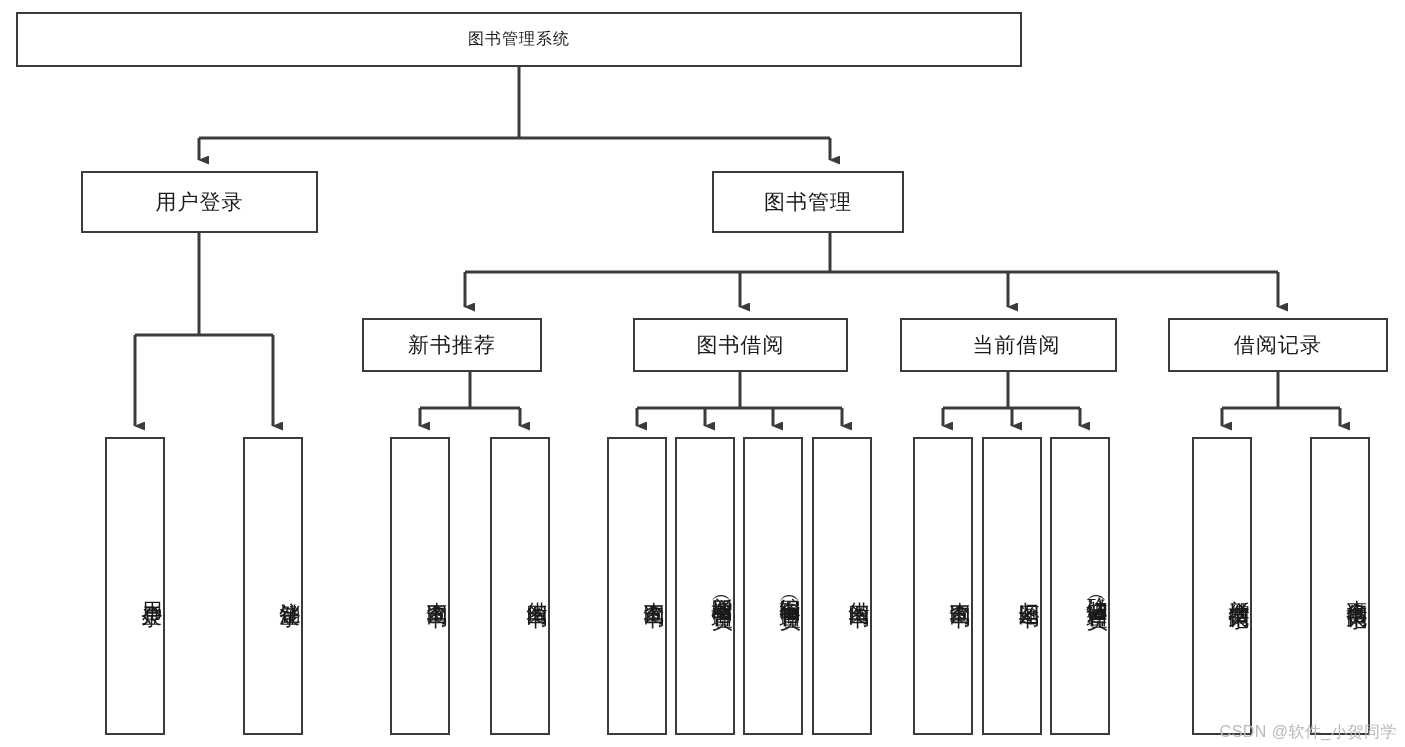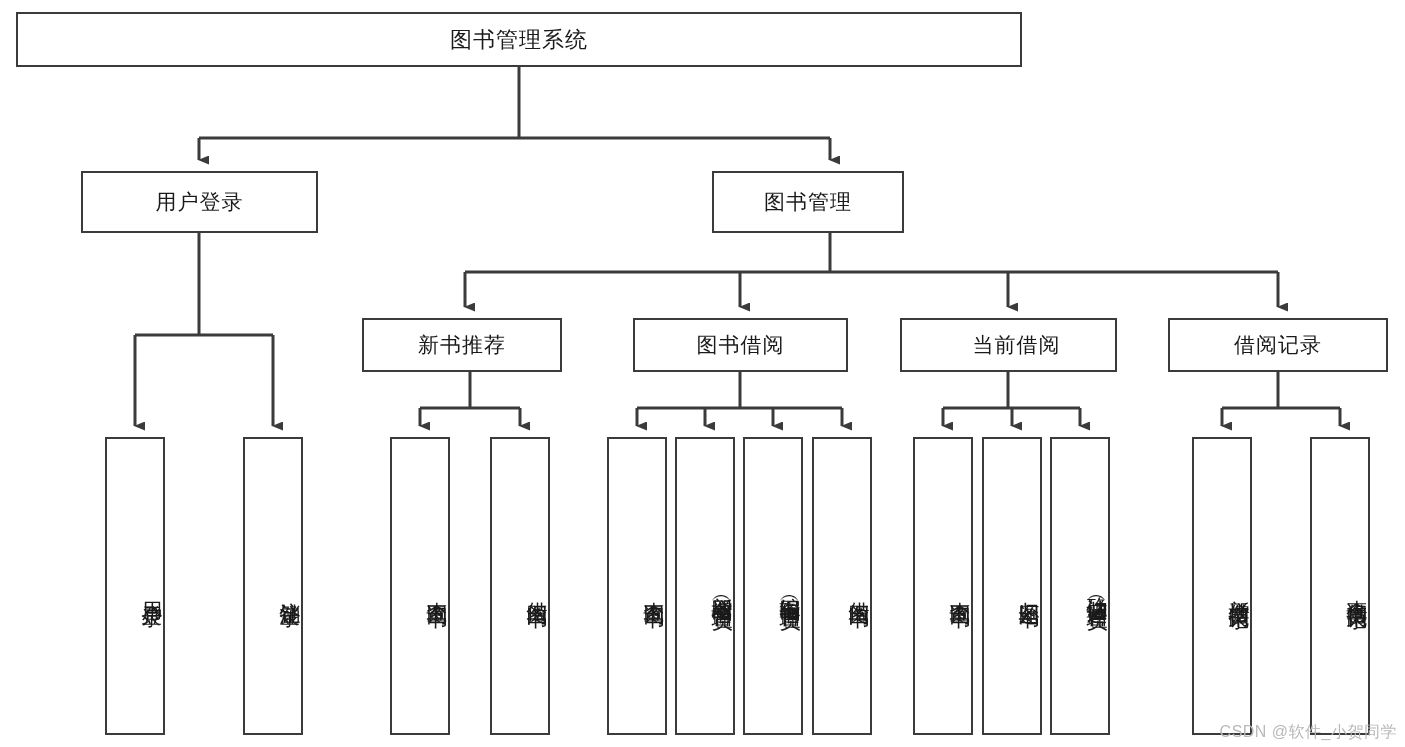--- a/index.html
+++ b/index.html
@@ -48,21 +48,21 @@
     align-items: flex-start;
     justify-content: center;
     padding-top: 6px;
   }
   .node.v .vtext {
     writing-mode: vertical-rl;
     text-orientation: upright;
     line-height: 1;
   }
   .node.title {
-    font-size: 22px;
+    font-size: 16px;
   }
   .watermark {
     position: absolute;
     right: 8px;
     bottom: 4px;
     font-size: 16px;
     color: #b9b9b9;
     letter-spacing: 0.5px;
     white-space: nowrap;
     pointer-events: none;
@@ -130,21 +130,21 @@
   </div>
 
   <div class="node h" style="left:81px; top:171px; width:237px; height:62px;">
     <span>用户登录</span>
   </div>
 
   <div class="node h" style="left:712px; top:171px; width:192px; height:62px;">
     <span>图书管理</span>
   </div>
 
-  <div class="node h" style="left:362px; top:318px; width:200px; height:54px;">
+  <div class="node h" style="left:362px; top:318px; width:180px; height:54px;">
     <span>新书推荐</span>
   </div>
 
   <div class="node h" style="left:633px; top:318px; width:215px; height:54px;">
     <span>图书借阅</span>
   </div>
 
   <div class="node h" style="left:900px; top:318px; width:217px; height:54px;padding-left:16px;">
     <span>当前借阅</span>
   </div>

